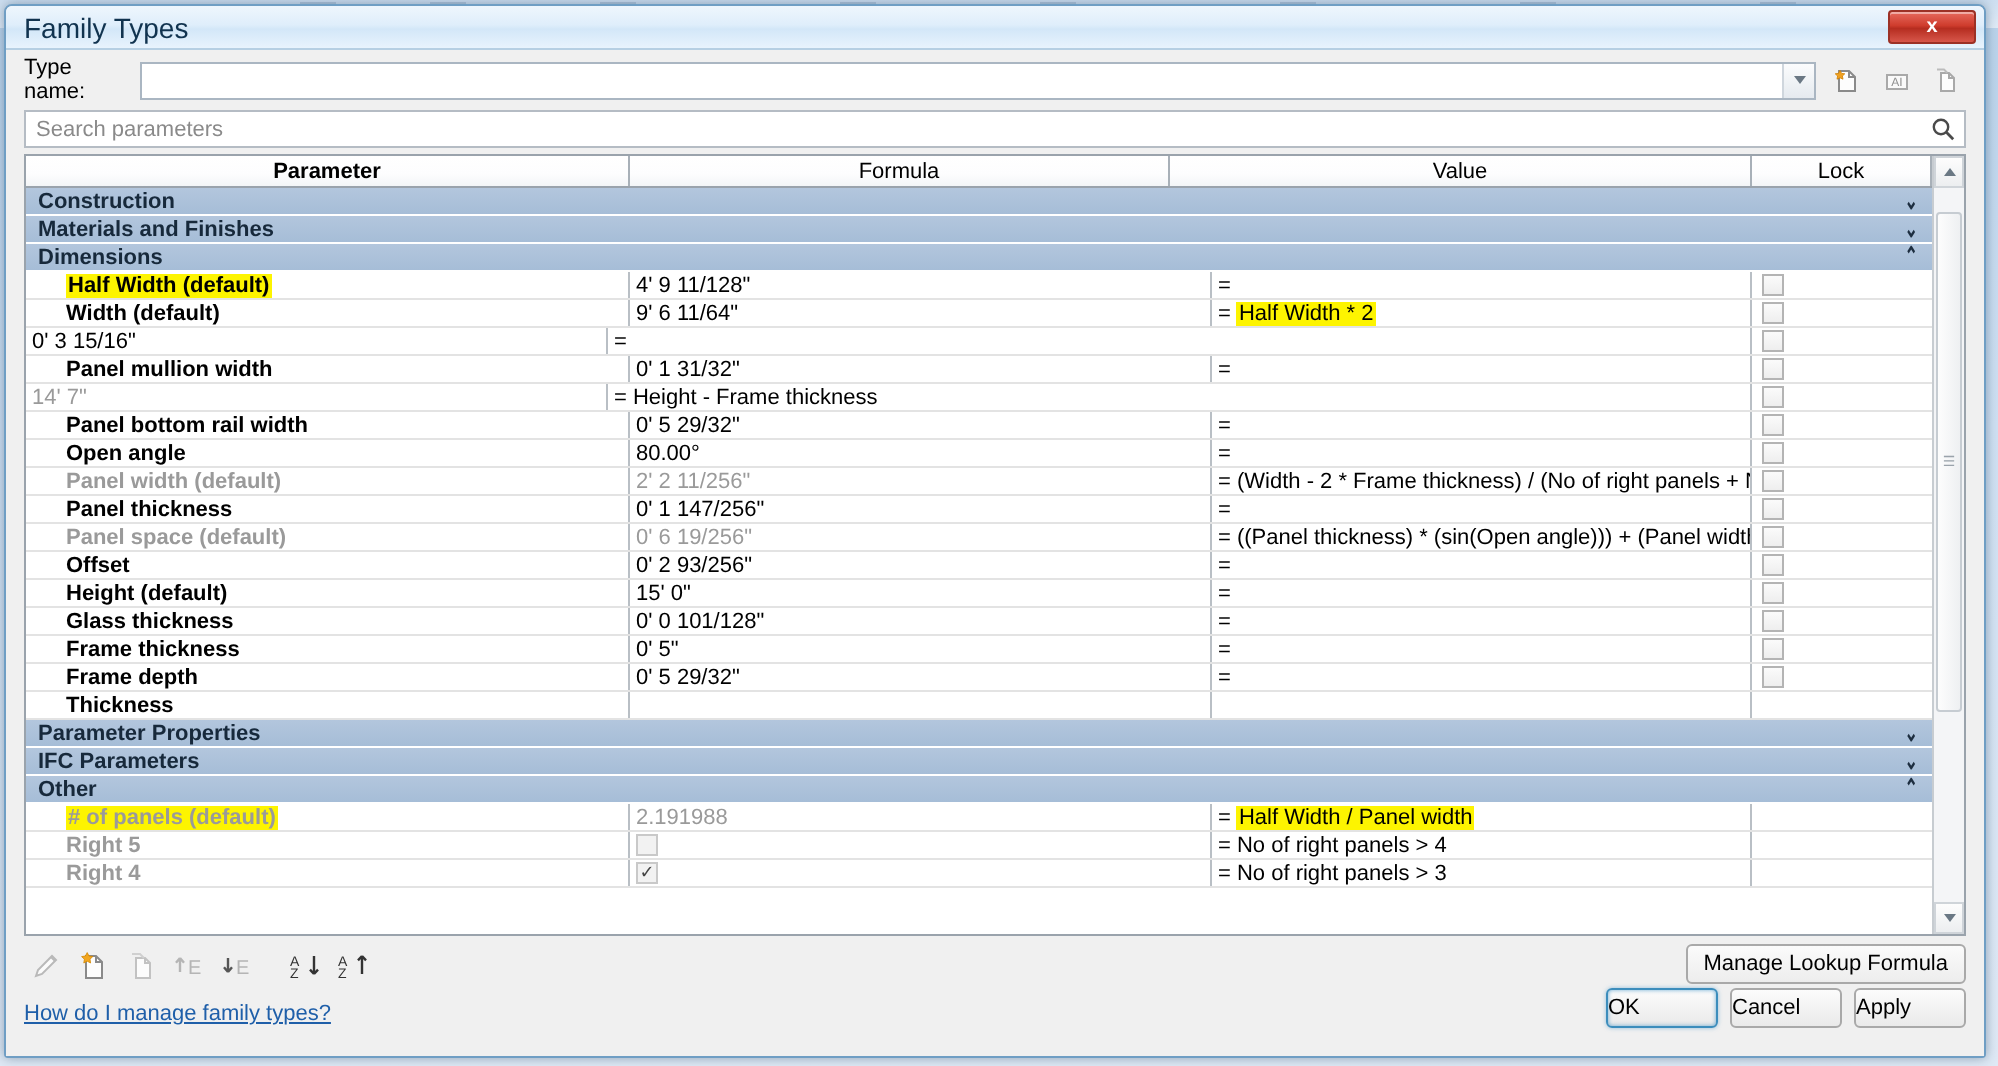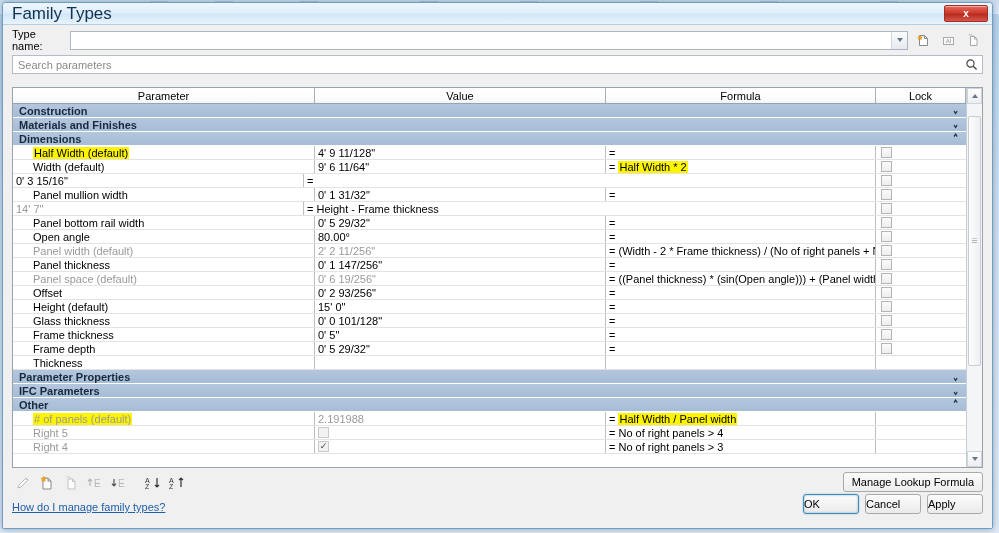--- a/index.html
+++ b/index.html
@@ -43,21 +43,21 @@
   
   #titlebar {
     height: 22px; flex: 0 0 22px;
     background: linear-gradient(180deg,#eef6fd 0%,#dfeefb 45%,#d3e7f8 55%,#e8f3fd 100%);
     border-bottom: 1px solid #b6cfe3;
     border-radius: 3px 3px 0 0;
     display: flex; align-items: center;
     padding-left: 9px;
     position: relative;
   }
-  #title-text { font-size: 17px; color: #11334f; }
+  #title-text { font-size: 14px; color: #11334f; }
   #close-btn {
     position: absolute; right: 4px; top: 2px;
     width: 44px; height: 17px;
     background: linear-gradient(180deg,#e66a5e 0%,#cf3c2d 45%,#b62d20 55%,#d7564a 100%);
     border: 1px solid #9c3126;
     border-radius: 2px;
     color: #fff; font-size: 10px; font-weight: bold;
     display: flex; align-items: center; justify-content: center;
     cursor: pointer;
     box-shadow: inset 0 1px 0 rgba(255,255,255,.45);
@@ -105,21 +105,21 @@
     display: flex; align-items: center; justify-content: center;
     cursor: pointer;
   }
 
   
   #search-row {
     height: 19px; flex: 0 0 19px;
     background: #fff;
     border: 1px solid #b5bcc4;
     display: flex; align-items: center;
-    margin-bottom: 13px;
+    margin-bottom: 3px;
   }
   #search-input {
     flex: 1; height: 100%; border: 0; outline: 0;
     background: transparent; padding: 0 5px;
     font-family: inherit; font-size: 11px; color: #222;
   }
   #search-input::placeholder { color: #8a8a8a; }
   #search-icon-wrap { width: 22px; display:flex; align-items:center; justify-content:center; cursor:pointer; }
 
   
@@ -140,21 +140,21 @@
     border-bottom: 1px solid #9aa3ac;
   }
   #grid-head .hcell {
     display: flex; align-items: center; justify-content: center;
     border-right: 1px solid #a8b0b8;
     font-size: 11px; color: #000;
     background: linear-gradient(180deg,#ffffff 0%,#fdfdfe 60%,#f3f5f7 100%);
     cursor: pointer;
   }
 
-  .col-param   { width: 302px; flex: 0 0 302px; }
+  .col-param   { width: 302px; flex: 0 0 302px; font-weight: bold; }
   .col-value   { width: 291px; flex: 0 0 291px; }
   .col-formula { flex: 1; min-width: 0; }
   .col-lock    { width: 90px;  flex: 0 0 90px; }
 
   #grid-rows { flex: 1; overflow: hidden; }
 
   .group-row {
     height: 14px;
     background: linear-gradient(180deg,#b3c6dd 0%,#a6bdd7 100%);
     border-bottom: 1px solid #ffffff;
@@ -339,22 +339,22 @@
           <line x1="8.3" y1="8.3" x2="11.6" y2="11.6" stroke="#4a4a4a" stroke-width="1.4"></line>
         </svg>
       </div>
     </div>
 
     <div id="grid-outer">
       <div id="grid-main">
 
         <div id="grid-head">
           <div class="hcell col-param">Parameter</div>
+          <div class="hcell col-formula">Formula</div>
           <div class="hcell col-value">Value</div>
-          <div class="hcell col-formula">Formula</div>
           <div class="hcell col-lock">Lock</div>
         </div>
 
         <div id="grid-rows">
             <div class="group-row">
               <span>Construction</span>
               <span class="chev" style="transform: scaleY(1.6);">⌄</span>
             </div>
             <div class="group-row">
               <span>Materials and Finishes</span>

